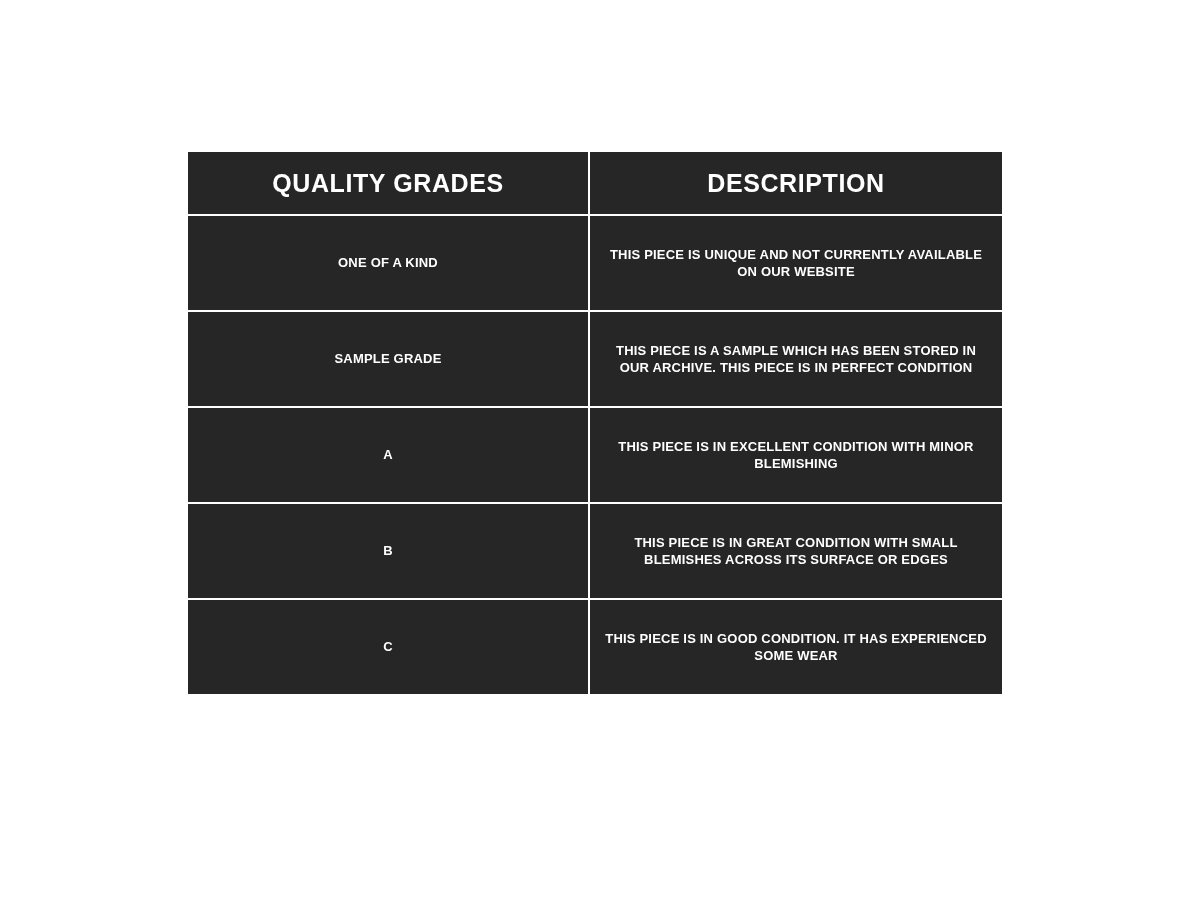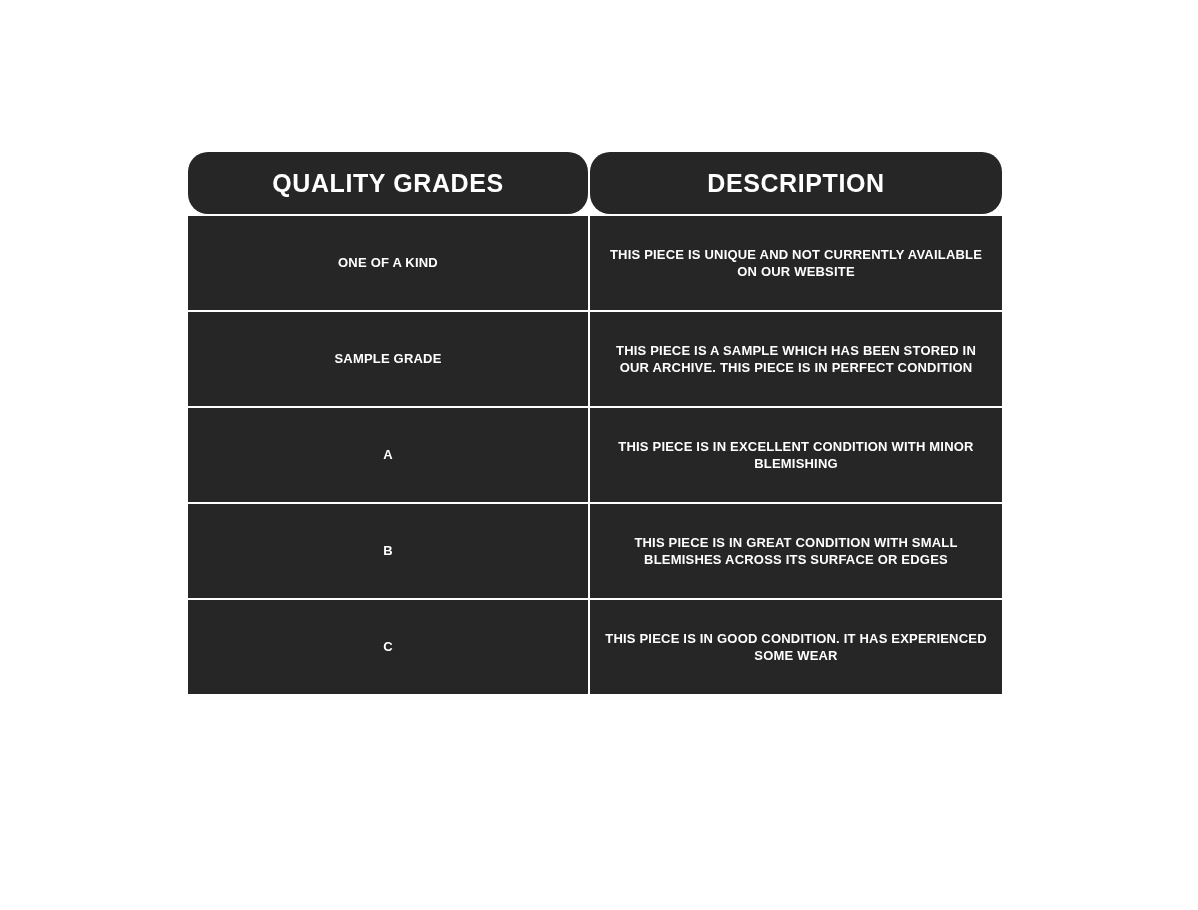--- a/index.html
+++ b/index.html
@@ -40,21 +40,20 @@
     text-transform: uppercase;
     padding: 10px 14px;
     border: 0;
   }
   .grades-table th {
     font-size: 25px;
     font-weight: bold;
     letter-spacing: 0.6px;
     height: 42px;
     line-height: 1.2;
-    border-radius: 20px;
   }
   .grades-table td {
     font-size: 13px;
     font-weight: bold;
     line-height: 1.32;
     letter-spacing: 0.2px;
   }
   .grades-table tbody tr { height: 94px; }
   .cell-grade { padding-left: 18px; padding-right: 18px; }
   .cell-desc  { padding-left: 12px; padding-right: 12px; margin-left: 20px; }

